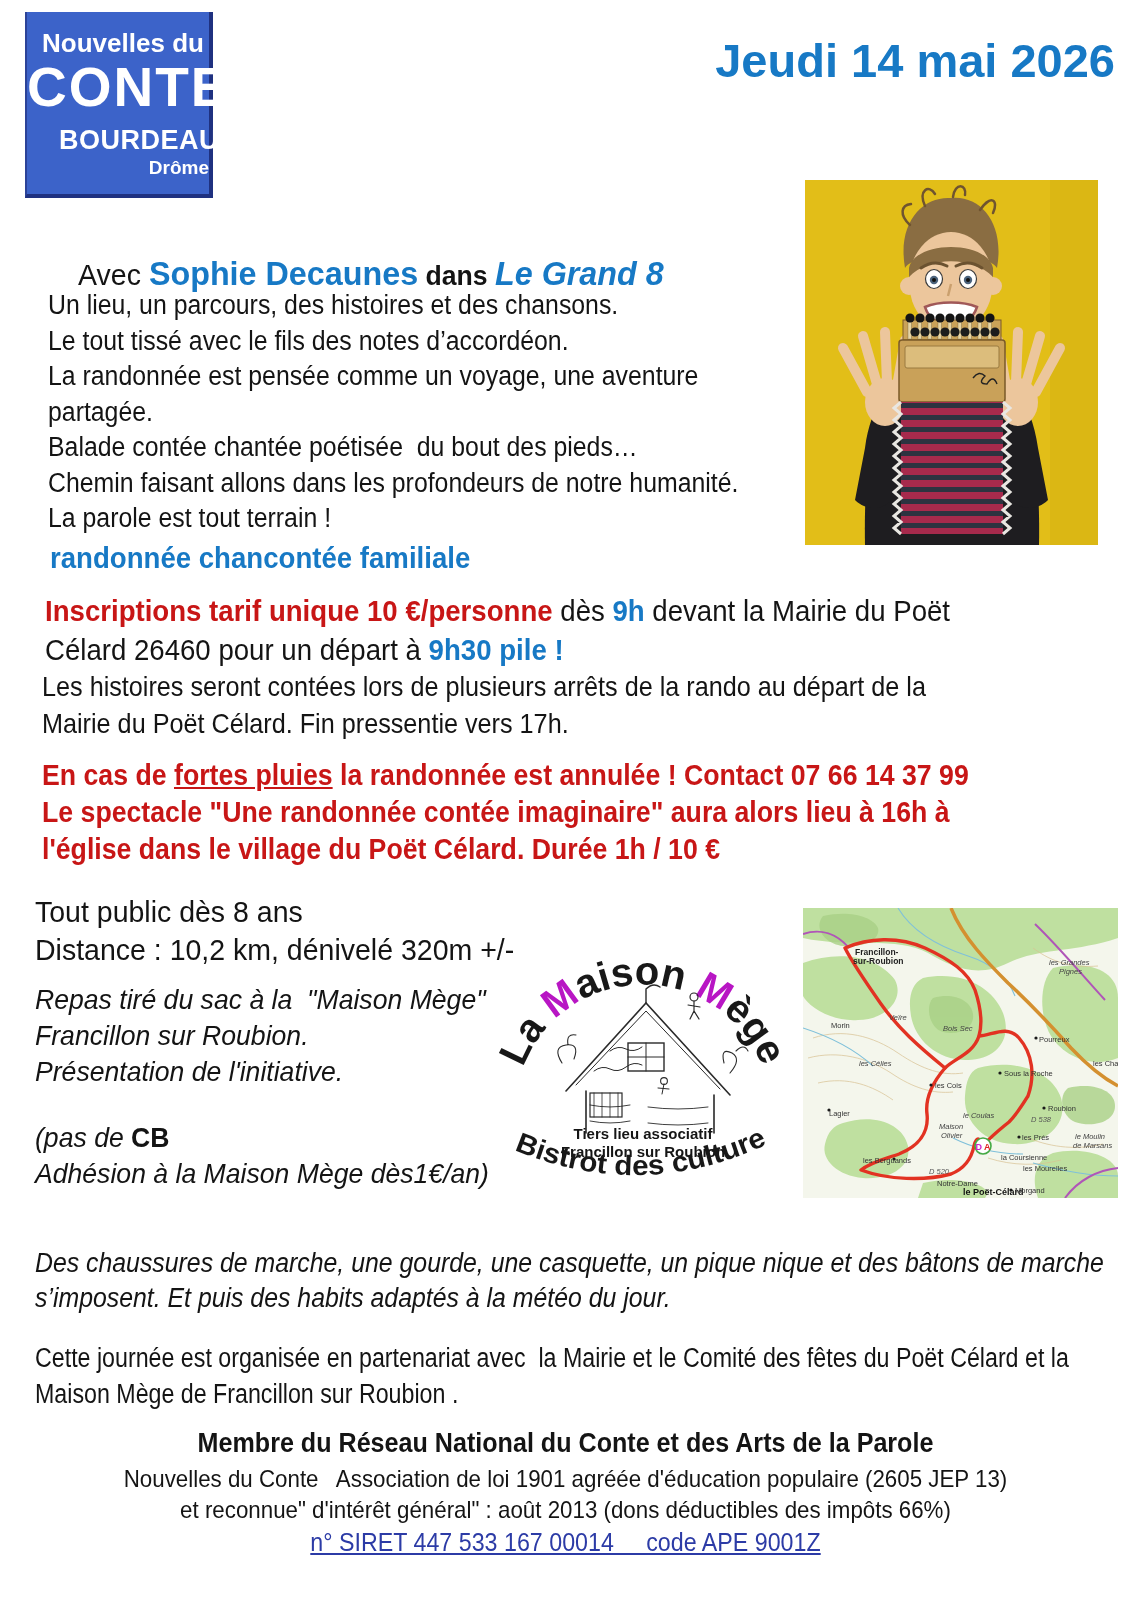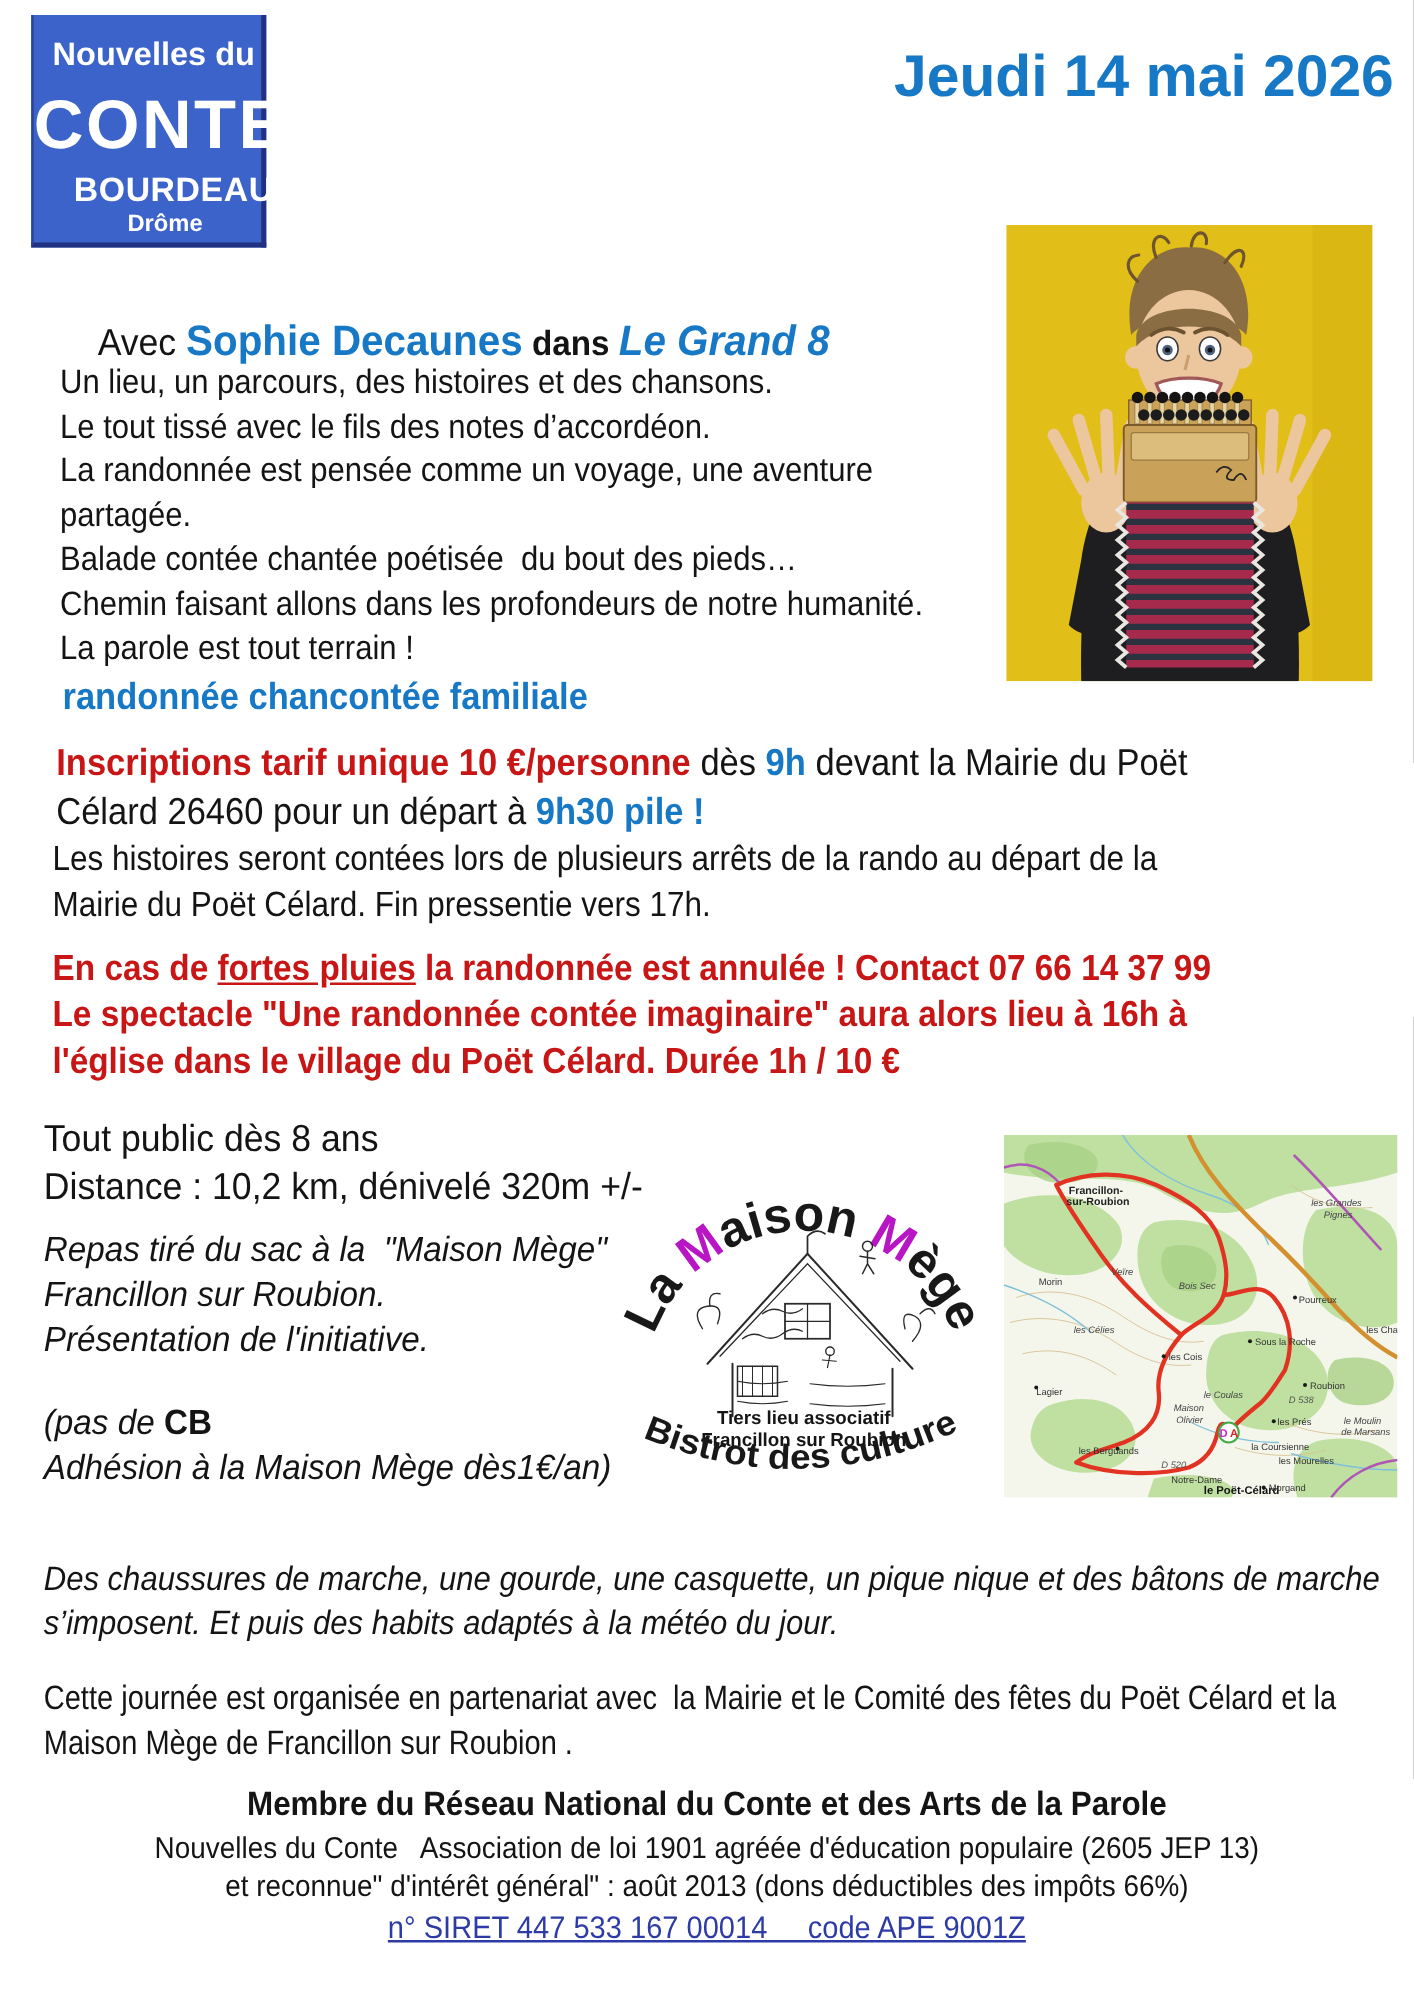--- a/index.html
+++ b/index.html
@@ -6,23 +6,23 @@
   .page{position:relative;width:1131px;height:1600px;background:#ffffff;margin:0 auto;
         font-family:"Liberation Sans","DejaVu Sans",sans-serif;overflow:hidden;color:#141414;}
   .abs{position:absolute;}
   .pre{white-space:pre;}
   .sx{transform-origin:0 0;}
   
   .logo-box{left:25px;top:12px;width:182px;height:182px;background:#3c63c9;
             border-right:4px solid #1f3180;border-bottom:4px solid #1f3180;border-left:2px solid #2c4398;
             color:#fff;text-align:center;}
   .logo-l1{font-size:26px;font-weight:bold;margin-top:16px;padding-left:10px;}
-  .logo-l2{font-size:55px;font-weight:900;letter-spacing:2px;line-height:0.95;margin-top:14px;}
+  .logo-l2{font-size:55px;font-weight:900;letter-spacing:2px;line-height:0.95;margin-top:2px;}
   .logo-l3{font-size:27px;font-weight:bold;letter-spacing:0.5px;margin-top:12px;margin-left:32px;}
-  .logo-l4{font-size:19px;font-weight:bold;text-align:center;padding-left:28px;margin-top:1px;}
+  .logo-l4{font-size:19px;font-weight:bold;text-align:right;padding-left:28px;margin-top:1px;}
   
   .hdr{left:225px;width:890px;text-align:right;color:#1779c5;font-weight:bold;white-space:pre;}
   .hdr-date{top:33px;font-size:47px;}
   .hdr-title{top:107px;font-size:43px;}
   
   .intro{left:48px;top:220px;font-size:30px;white-space:pre;transform:scaleX(0.95);}
   .intro .artist{color:#1779c5;font-weight:bold;font-size:34px;}
   .intro .dans{font-weight:bold;font-size:28px;}
   .intro .show{color:#1779c5;font-weight:bold;font-style:italic;font-size:34px;}
   

